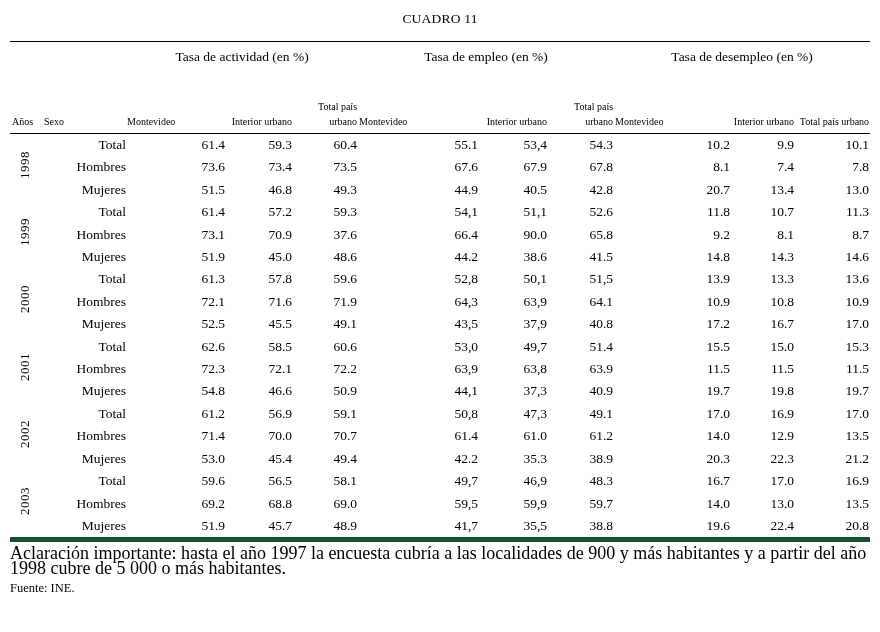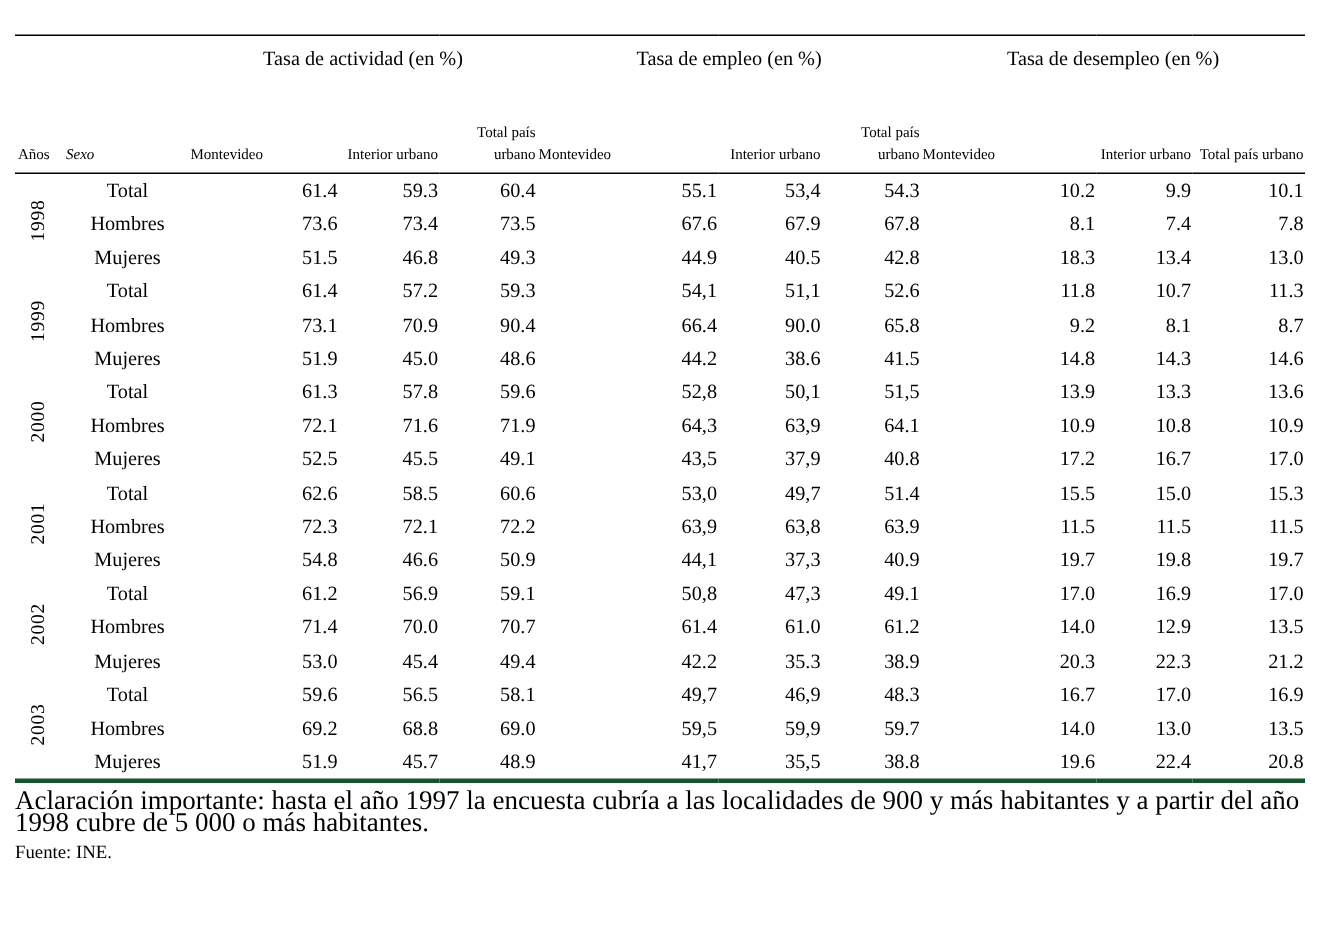--- a/index.html
+++ b/index.html
@@ -15,21 +15,21 @@
   .page { padding: 10px 10px 0 10px; }
 
   .title-block { text-align: center; margin-bottom: 13px; }
   .title-line { font-size: 13.5px; line-height: 18px; letter-spacing: 0.2px; }
 
   table.indicators {
     width: 860px;
     border-collapse: collapse;
     table-layout: fixed;
     border-top: 1px solid #000;
-    border-bottom: 3px solid #14532d;
+    border-bottom: 5px solid #14532d;
   }
   col.c-anios { width: 30px; }
   col.c-sexo  { width: 86px; }
   col.c-a1 { width: 100px; }
   col.c-a2 { width: 67px; }
   col.c-a3 { width: 65px; }
   col.c-b1 { width: 121px; }
   col.c-b2 { width: 69px; }
   col.c-b3 { width: 66px; }
   col.c-d1 { width: 117px; }
@@ -42,54 +42,55 @@
 
   tr.colhead-row th {
     height: 66px;
     vertical-align: bottom;
     padding-bottom: 4px;
     border-bottom: 1px solid #000;
     font-size: 10px;
     line-height: 15px;
   }
   th.rowhead-anios { text-align: left; padding-left: 2px; }
-  th.rowhead-sexo  { text-align: left; padding-left: 4px; font-style: italic; }
+  th.rowhead-sexo  { text-align: left; padding-left: 4px; }
   th.col-montevideo { text-align: left; padding-left: 1px; }
   th.col-num { text-align: right; padding-right: 1px; }
 
   td { font-size: 13.5px; line-height: 17.4px; padding: 2.5px 0; }
   td.year-cell { text-align: center; vertical-align: middle; padding: 0; }
   .year-label {
     display: inline-block;
     writing-mode: vertical-rl;
     transform: rotate(180deg);
     font-size: 13px;
     letter-spacing: 0.5px;
   }
-  td.sexo-cell { text-align: center; padding-left: 4px; }
+  td.sexo-cell { text-align: right; padding-left: 4px; }
   td.value-cell { text-align: right; padding-right: 1px; font-variant-numeric: tabular-nums; }
 
   .footnote {
     width: 860px;
     font-size: 18px;
     line-height: 15px;
     margin-top: 4px;
   }
   .source {
     font-size: 12.5px;
     line-height: 15px;
     margin-top: 5px;
   }
 </style>
 </head>
 <body>
 
 <div class="page">
 
   <div class="title-block">
+    <div class="title-line">CUADRO 11</div>
   </div>
 
   <table class="indicators">
     <colgroup>
       <col class="c-anios">
         <col class="c-sexo">
       <col class="c-a1">
         <col class="c-a2">
         <col class="c-a3">
       <col class="c-b1">
@@ -147,42 +148,42 @@
           <td class="value-cell">7.8</td>
         </tr>
         <tr>
           <td class="sexo-cell">Mujeres</td>
           <td class="value-cell">51.5</td>
           <td class="value-cell">46.8</td>
           <td class="value-cell">49.3</td>
           <td class="value-cell">44.9</td>
           <td class="value-cell">40.5</td>
           <td class="value-cell">42.8</td>
-          <td class="value-cell">18.3</td>
+          <td class="value-cell">20.7</td>
           <td class="value-cell">13.4</td>
           <td class="value-cell">13.0</td>
         </tr>
         <tr>
           <td rowspan="3" class="year-cell"><span class="year-label">1999</span></td>
           <td class="sexo-cell">Total</td>
           <td class="value-cell">61.4</td>
           <td class="value-cell">57.2</td>
           <td class="value-cell">59.3</td>
           <td class="value-cell">54,1</td>
           <td class="value-cell">51,1</td>
           <td class="value-cell">52.6</td>
           <td class="value-cell">11.8</td>
           <td class="value-cell">10.7</td>
           <td class="value-cell">11.3</td>
         </tr>
         <tr>
           <td class="sexo-cell">Hombres</td>
           <td class="value-cell">73.1</td>
           <td class="value-cell">70.9</td>
-          <td class="value-cell">90.4</td>
+          <td class="value-cell">37.6</td>
           <td class="value-cell">66.4</td>
           <td class="value-cell">90.0</td>
           <td class="value-cell">65.8</td>
           <td class="value-cell">9.2</td>
           <td class="value-cell">8.1</td>
           <td class="value-cell">8.7</td>
         </tr>
         <tr>
           <td class="sexo-cell">Mujeres</td>
           <td class="value-cell">51.9</td>

